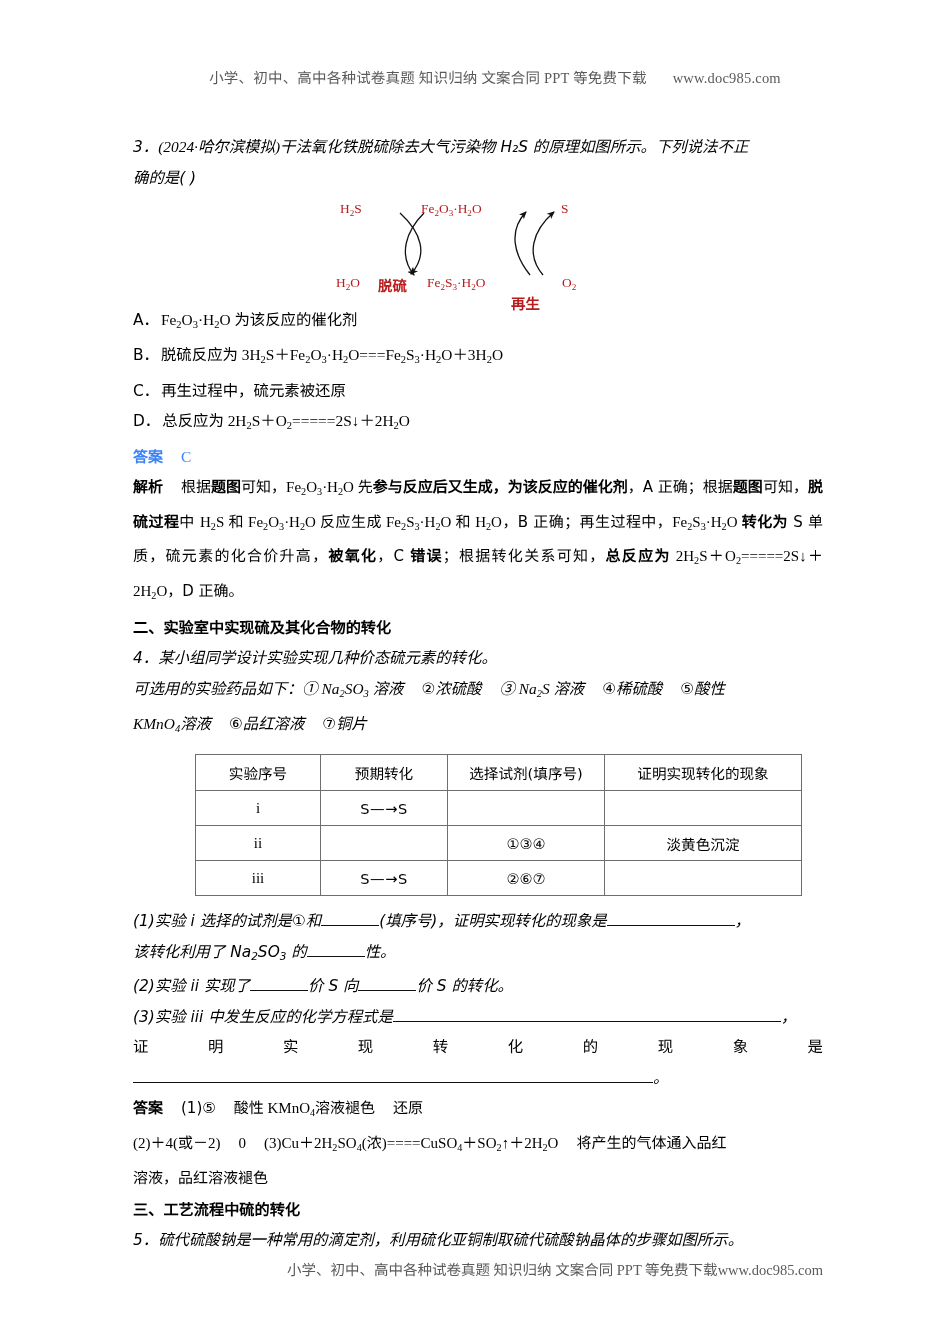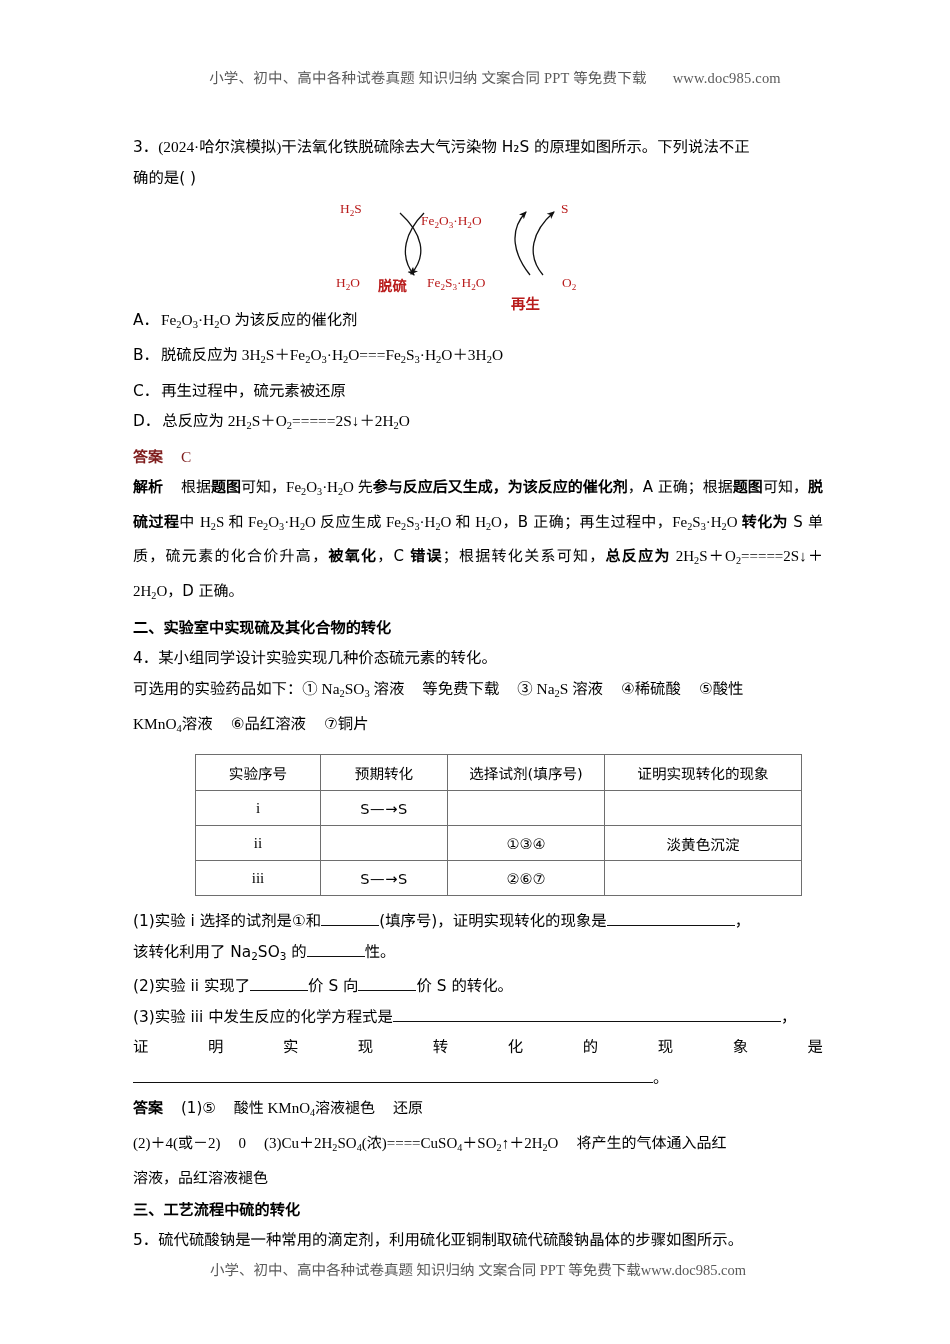--- a/index.html
+++ b/index.html
@@ -47,32 +47,33 @@
   
   .content {
     position: absolute;
     left: 133px;
     top: 132px;
     width: 690px;
   }
   .para {
     font-size: 15.4px;
     line-height: 30px;
-    color: #7f1d1d;
+    color: #3b82f6;
   }
 
   sub { font-size: 0.68em; vertical-align: -0.28em; }
 
   .cjk { font-family: "DejaVu Sans", "Liberation Sans", sans-serif; }
 
   
   .q-block { margin-top: 0; }
   .q-text {
     font-size: 15.4px;
     line-height: 30.5px;
+    font-style: italic;
   }
 
   
   .diagram-wrap {
     position: relative;
     height: 108px;
     margin-top: 4px;
   }
   .diagram {
     position: absolute;
@@ -213,21 +214,21 @@
             <path d="M52,16 C74,36 80,58 63,77" fill="none" stroke="#111" stroke-width="1.3" marker-end="url(#ah)"></path>
 
             <path d="M76,16 C58,34 50,58 66,78" fill="none" stroke="#111" stroke-width="1.3" marker-end="url(#ah)"></path>
 
             <path d="M182,78 C166,58 160,34 178,15" fill="none" stroke="#111" stroke-width="1.3" marker-end="url(#ah)"></path>
 
             <path d="M195,78 C178,58 184,34 206,15" fill="none" stroke="#111" stroke-width="1.3" marker-end="url(#ah)"></path>
           </svg>
 
           <span class="diag-label" style="left:-8px; top:4px;">H<sub>2</sub>S</span>
-          <span class="diag-label" style="left:73px; top:16px;">Fe<sub>2</sub>O<sub>3</sub>·H<sub>2</sub>O</span>
+          <span class="diag-label" style="left:73px; top:4px;">Fe<sub>2</sub>O<sub>3</sub>·H<sub>2</sub>O</span>
           <span class="diag-label" style="left:213px; top:4px;">S</span>
 
           <span class="diag-label" style="left:-12px; top:78px;">H<sub>2</sub>O</span>
           <span class="diag-label cjkl" style="left:30px; top:77px;">脱硫</span>
           <span class="diag-label" style="left:79px; top:78px;">Fe<sub>2</sub>S<sub>3</sub>·H<sub>2</sub>O</span>
           <span class="diag-label cjkl" style="left:163px; top:95px;">再生</span>
           <span class="diag-label" style="left:214px; top:78px;">O<sub>2</sub></span>
         </div>
       </div>
 
@@ -254,21 +255,21 @@
     </div>
 
     <div class="section-head">二、实验室中实现硫及其化合物的转化</div>
 
     <div class="q-block">
       <div class="q-text cjk">
         <span>4．</span><span>某小组同学设计实验实现几种价态硫元素的转化。</span>
       </div>
 
       <div class="q-text">
-        <span class="cjk">可选用的实验药品如下：</span><span>① Na<sub>2</sub>SO<sub>3</sub> <span class="cjk">溶液</span></span><span class="sp-w"></span><span class="cjk">等免费下载</span><span class="sp-w"></span><span>③ Na<sub>2</sub>S <span class="cjk">溶液</span></span><span class="sp-w"></span><span class="cjk">④稀硫酸</span><span class="sp-w"></span><span class="cjk">⑤酸性</span>
+        <span class="cjk">可选用的实验药品如下：</span><span>① Na<sub>2</sub>SO<sub>3</sub> <span class="cjk">溶液</span></span><span class="sp-w"></span><span class="cjk">②浓硫酸</span><span class="sp-w"></span><span>③ Na<sub>2</sub>S <span class="cjk">溶液</span></span><span class="sp-w"></span><span class="cjk">④稀硫酸</span><span class="sp-w"></span><span class="cjk">⑤酸性</span>
       </div>
       <div class="q-text">
         <span>KMnO<sub>4</sub><span class="cjk">溶液</span></span><span class="sp-w"></span><span class="cjk">⑥品红溶液</span><span class="sp-w"></span><span class="cjk">⑦铜片</span>
       </div>
 
       <table class="exp-table">
         <tbody>
             <tr class="head">
           <td class="col1">实验序号</td>
           <td class="col2">预期转化</td>
@@ -332,18 +333,18 @@
       </div>
       <div class="ans4 cjk">溶液，品红溶液褪色</div>
     </div>
 
     <div class="section-head">三、工艺流程中硫的转化</div>
 
     <div class="q-text cjk">
       <span>5．</span><span>硫代硫酸钠是一种常用的滴定剂，利用硫化亚铜制取硫代硫酸钠晶体的步骤如图所示。</span>
     </div>
 
-    <div style="text-align:center; margin-top:2px;">
+    <div style="text-align:right; margin-top:2px;">
       <span style="font-size:14.5px; color:#5a5a5a;">小学、初中、高中各种试卷真题 知识归纳 文案合同 PPT 等免费下载</span><span class="wm-url" style="font-size:14.5px; color:#5a5a5a;">www.doc985.com</span>
     </div>
 
   </div>
 </div>
 
 </body></html>

